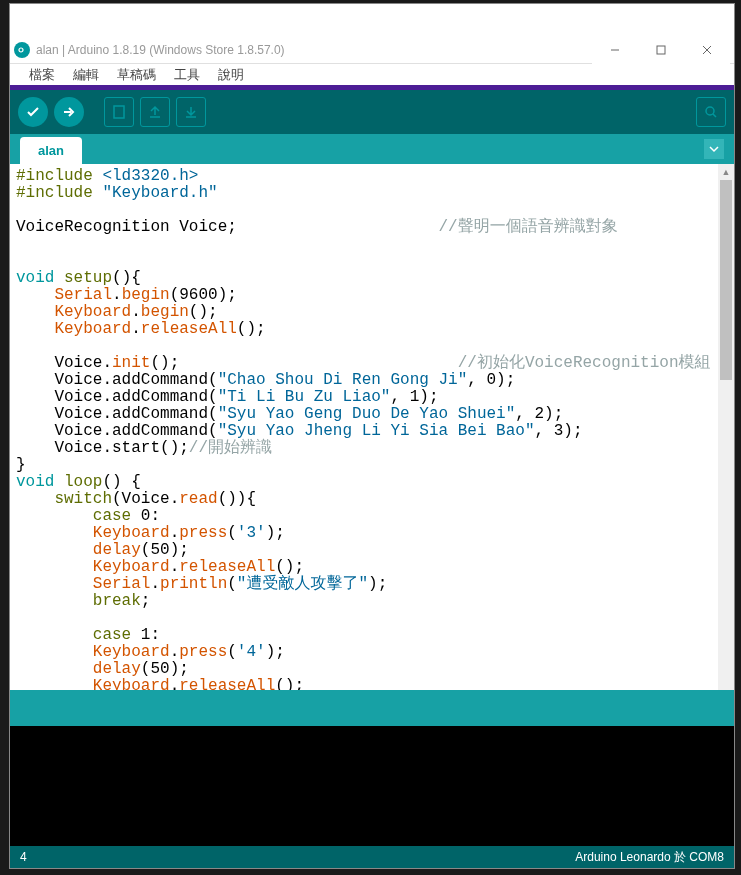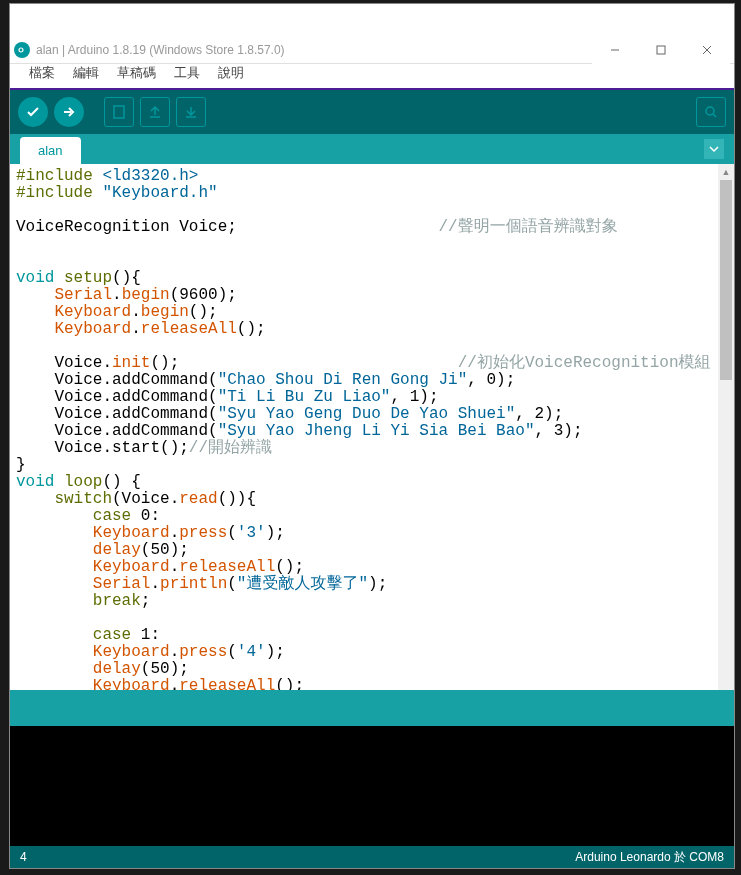--- a/index.html
+++ b/index.html
@@ -4,30 +4,30 @@
 <style>
 * { margin: 0; padding: 0; box-sizing: border-box; }
 body { font-family: "Segoe UI", Arial, sans-serif; background: #1a1a1a; width: 741px; height: 875px; overflow: hidden; position: relative; }
 .window { position: absolute; left: 9px; top: 3px; width: 726px; height: 866px; background: #fff; border: 1px solid #888; display: flex; flex-direction: column; }
 .titlebar { height: 28px; background: #fff; display: flex; align-items: center; padding: 0 4px; color: #999; font-size: 12px; border-bottom: 1px solid #e0e0e0; margin-top: 32px; }
 .titlebar-icon { width: 16px; height: 16px; border-radius: 50%; background: #00979d; display:flex; align-items:center; justify-content:center; margin-right: 6px; }
 .titlebar-icon svg { width:10px; height:10px; }
 .titlebar-title { flex: 1; }
 .titlebar-buttons { display: flex; gap: 0; }
 .titlebar-btn { width: 46px; height: 28px; display: flex; align-items: center; justify-content: center; color: #666; background: #fff; }
-.menubar { height: 26px; background: #fff; display: flex; padding: 0 10px; font-size: 13px; color: #444; border-bottom: 2px solid #4c1d95; }
+.menubar { height: 26px; background: #fff; display: flex; align-items: center; padding: 0 10px; font-size: 13px; color: #444; border-bottom: 5px solid #4c1d95; }
 .menubar-item { padding: 0 9px; cursor: default; }
 .toolbar { height: 44px; background: #006468; display: flex; align-items: center; padding: 0 8px; gap: 6px; }
 .toolbar-btn { width: 30px; height: 30px; border-radius: 50%; background: #00979d; display: flex; align-items: center; justify-content: center; cursor: pointer; }
 .toolbar-btn.square { border-radius: 3px; background: transparent; border: 1px solid #00979d; }
 .toolbar-btn svg { width: 16px; height: 16px; fill: #fff; }
 .toolbar-btn.square svg { fill: #00979d; }
 .toolbar-spacer { flex: 1; }
 .tabbar { height: 30px; background: #17A1A5; display: flex; align-items: flex-end; padding: 0 10px; }
-.tab { background: #fff; padding: 6px 18px; font-size: 13px; color: #00979d; border-radius: 4px 4px 0 0; margin-right: 4px; cursor: default; }
+.tab { background: #fff; padding: 6px 18px; font-size: 13px; color: #00979d; border-radius: 4px 4px 0 0; margin-right: 4px; cursor: default; font-weight: bold; }
 .tab-dropdown { margin-left: auto; width: 20px; height: 20px; background: #33b5b8; display:flex; align-items:center; justify-content:center; margin-bottom:5px; cursor:pointer; }
 .tab-dropdown svg { width:10px; height:10px; fill:#fff; }
 .editor-wrap { flex: 1; display: flex; background: #fff; overflow: hidden; }
 .editor { flex: 1; font-family: Consolas, "Courier New", monospace; font-size: 16px; line-height: 17px; padding: 4px 6px; white-space: pre; color: #000; overflow: hidden; border-radius: 13px; }
 .scrollbar { width: 16px; background: #f0f0f0; display:flex; flex-direction:column; align-items:center; }
 .scrollbar .arrow { height:16px; width:100%; display:flex; align-items:center; justify-content:center; color:#888; font-size:9px;}
 .scrollbar .thumb { width:12px; background:#c0c0c0; height:200px; }
 .kw { color: #00979d; }
 .kw2 { color: #5e6d03; }
 .fn { color: #d35400; }

